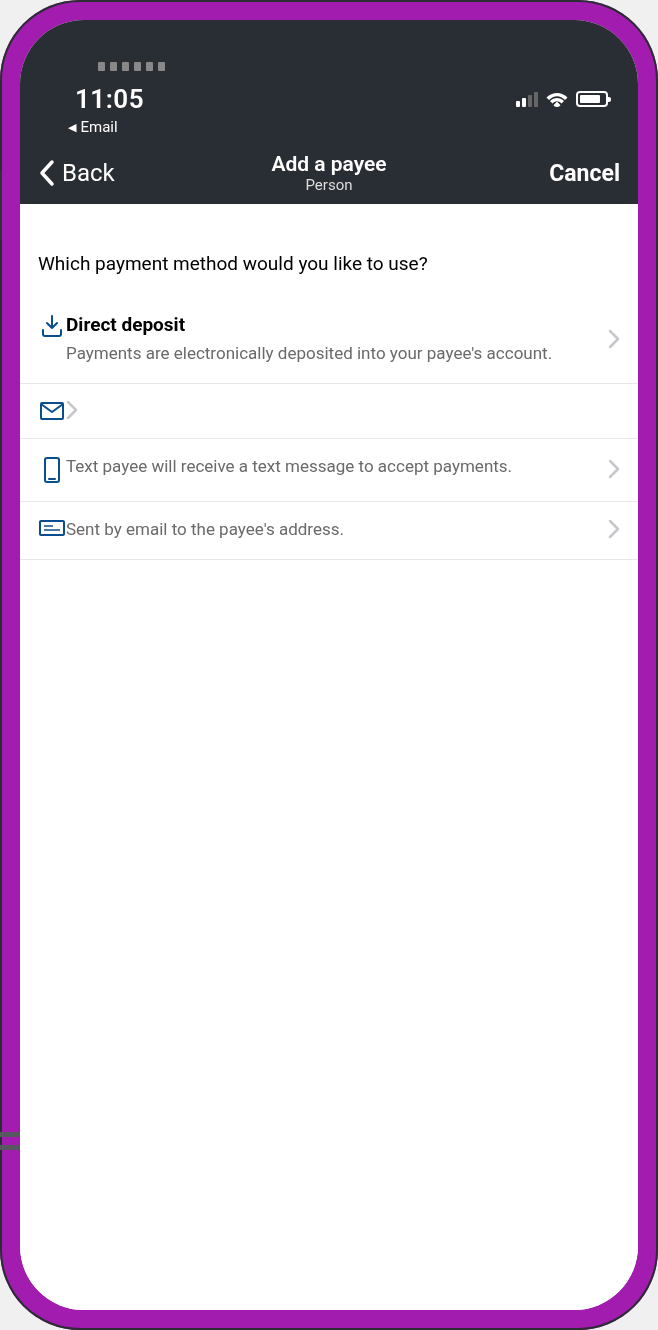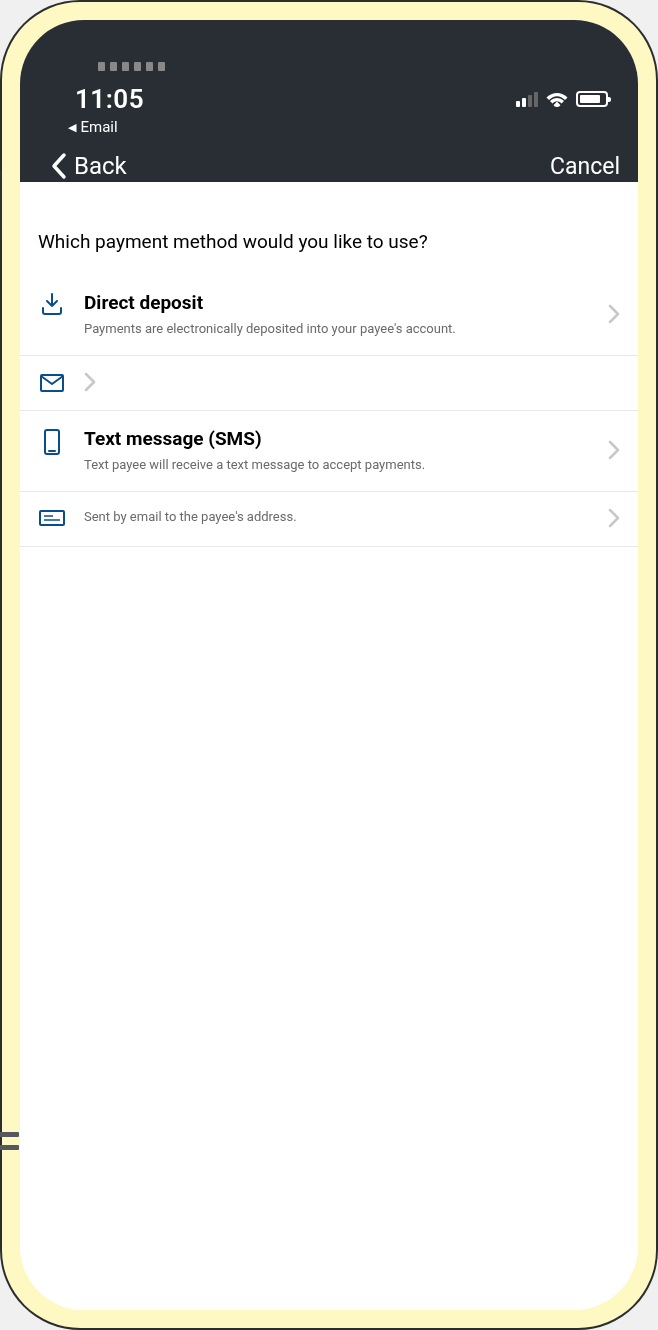--- a/index.html
+++ b/index.html
@@ -12,21 +12,21 @@
       background: #f0f0f0;
       display: flex;
       justify-content: center;
       padding: 0;
       width: 658px;
       height: 1330px;
     }
     .phone-frame {
       width: 658px;
       height: 1330px;
-      background: #fef9c3;
+      background: #a21caf;
       border-radius: 80px;
       padding: 20px;
       position: relative;
       box-shadow: inset 0 0 0 2px #2a2d32;
     }
     .phone-inner {
       width: 100%;
       height: 100%;
       background: #000;
       border-radius: 64px;
@@ -124,23 +124,22 @@
       padding: 2px 30px 8px 48px;
     }
     .search-back-arrow {
       font-size: 11px;
     }
     .nav-bar {
       background: #292d34;
       display: flex;
       align-items: center;
       justify-content: space-between;
-      padding: 8px 18px 2px 18px;
+      padding: 8px 18px 10px 18px;
       color: #fff;
-      margin-left: 12px;
     }
     .back-button {
       display: flex;
       align-items: center;
       gap: 6px;
       font-size: 24px;
       font-weight: 400;
       cursor: pointer;
       min-width: 110px;
     }
@@ -153,21 +152,21 @@
       font-size: 21px;
       font-weight: 600;
     }
     .nav-title-sub {
       font-size: 15px;
       font-weight: 400;
       color: #ddd;
     }
     .cancel-button {
       font-size: 23px;
-      font-weight: 400;
+      font-weight: 700;
       cursor: pointer;
       min-width: 110px;
       text-align: right;
     }
     .content {
       flex: 1;
       background: #fff;
       padding-top: 18px;
     }
     .prompt {
@@ -175,21 +174,20 @@
       font-weight: 400;
       color: #000;
       padding: 0 18px 22px 18px;
       margin-top: 30px;
     }
     .option-row {
       display: flex;
       align-items: flex-start;
       padding: 16px 18px 18px 18px;
       border-bottom: 1px solid #e8e8e8;
-      gap: 18px;
       cursor: pointer;
     }
     .option-row:first-of-type {
       border-top: none;
     }
     .option-icon {
       width: 28px;
       display: flex;
       justify-content: center;
       padding-top: 2px;
@@ -200,21 +198,21 @@
       flex: 1;
     }
     .option-title {
       font-size: 19px;
       font-weight: 700;
       color: #000;
       line-height: 1.3;
       padding-bottom: 4px;
     }
     .option-desc {
-      font-size: 13px;
+      font-size: 17px;
       color: #6a6a6a;
       line-height: 1.35;
     }
     .option-chevron {
       display: flex;
       align-items: center;
       align-self: center;
       color: #c7c7cc;
       flex-shrink: 0;
     }
@@ -290,20 +288,24 @@
 
         <div class="nav-bar">
           <div class="back-button">
             <span class="nav-chevron">
               <svg width="18" height="28" viewBox="0 0 18 28">
                   <path fill="none" stroke="#fff" stroke-width="3.5" stroke-linecap="round" stroke-linejoin="round" d="M14 3 L4 14 L14 25"></path>
                 </svg>
             </span>
             <span>Back</span>
           </div>
+          <div class="nav-title">
+            <div class="nav-title-main">Add a payee</div>
+            <div class="nav-title-sub">Person</div>
+          </div>
           <div class="cancel-button">Cancel</div>
         </div>
       </div>
 
       <div class="content">
         <div class="prompt">Which payment method would you like to use?</div>
 
         <div class="option-row">
           <div class="option-icon">
             <svg width="24" height="22" viewBox="0 0 24 22">
@@ -336,21 +338,20 @@
         </div>
 
         <div class="option-row">
           <div class="option-icon">
             <svg width="18" height="26" viewBox="0 0 18 26">
                 <rect x="2" y="1" width="14" height="24" rx="2" fill="none" stroke="#0a4d8c" stroke-width="2"></rect>
                 <line x1="6" y1="22" x2="12" y2="22" stroke="#0a4d8c" stroke-width="2" stroke-linecap="round"></line>
               </svg>
           </div>
           <div class="option-text">
-            <div class="option-title">Text message (SMS)</div>
             <div class="option-desc">Text payee will receive a text message to accept payments.</div>
           </div>
           <div class="option-chevron">
             <svg width="12" height="20" viewBox="0 0 12 20">
                 <path fill="none" stroke="#c7c7cc" stroke-width="2.5" stroke-linecap="round" stroke-linejoin="round" d="M2 2 L10 10 L2 18"></path>
               </svg>
           </div>
         </div>
 
         <div class="option-row">

